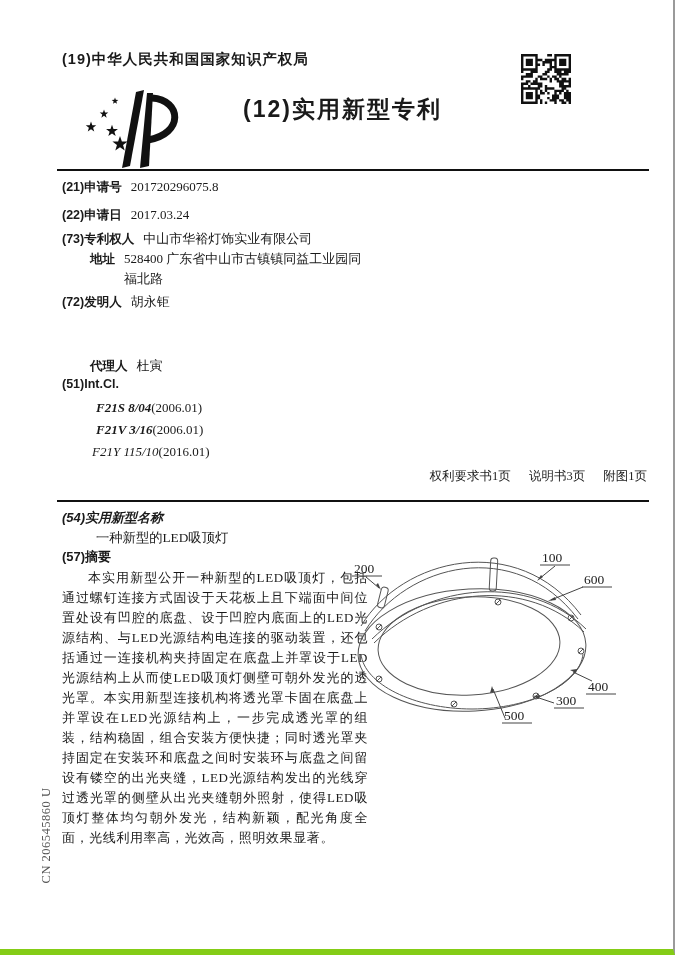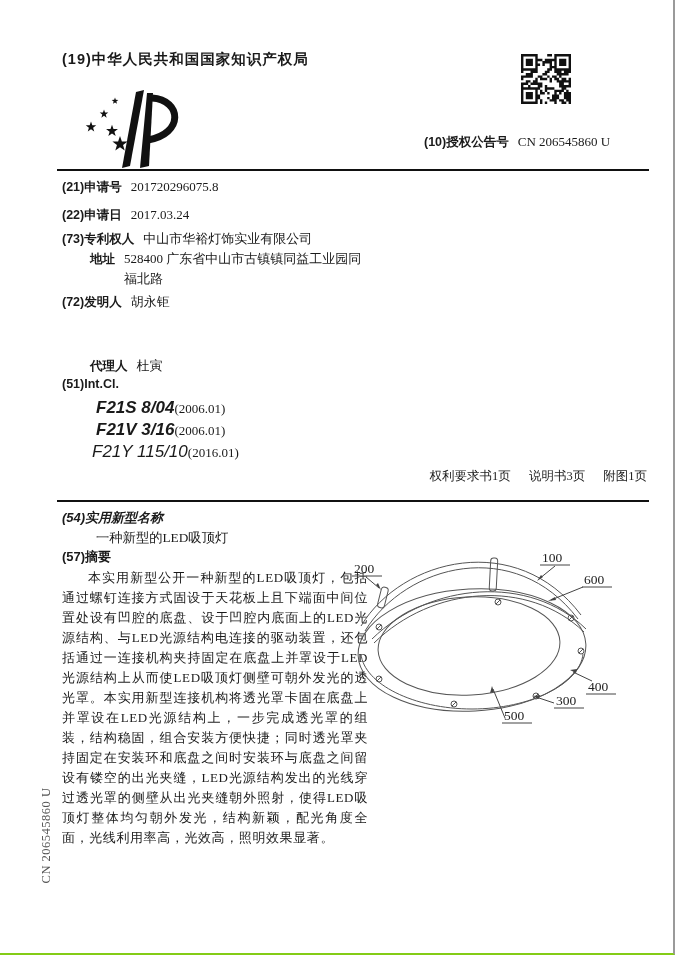--- a/index.html
+++ b/index.html
@@ -1,35 +1,35 @@
 <!DOCTYPE html>
 <html><head>
 <meta charset="utf-8">
 <style>
   html,body{margin:0;padding:0;background:#fff;}
   .page{
     position:relative; width:675px; height:955px; background:#ffffff;
     font-family:"Liberation Serif", serif; color:#1a1a1a; overflow:hidden;
-    box-sizing:border-box; border-right:2px solid #9a9a9a; border-bottom:2px solid #84cc16;
+    box-sizing:border-box; border-right:2px solid #9a9a9a; border-bottom:6px solid #84cc16;
   }
   .abs{position:absolute;}
   .lbl{font-family:"Liberation Sans", sans-serif; font-weight:bold; font-size:12.5px;}
   .val{font-family:"Liberation Serif", serif; font-size:13px;}
   .office{left:62px; top:50px; font-family:"Liberation Sans", sans-serif; font-weight:bold; font-size:14.5px; letter-spacing:1px;}
   .doctype{left:243px; top:94px; font-family:"Liberation Sans", sans-serif; font-weight:bold; font-size:23px; letter-spacing:2px;}
   .logo{left:78px; top:88px; width:112px; height:88px;}
   .qr{left:521px; top:53px; width:50px; height:52px;}
   .pubblock{left:424px; top:131px; line-height:20px; white-space:nowrap;}
   .hr{left:57px; width:592px; height:2px; background:#111;}
   .hr1{top:169px;} .hr2{top:500px;}
   .row{white-space:nowrap;}
   .row .lbl{margin-right:9px;}
   .wrapval{display:inline-block; vertical-align:top; white-space:normal; line-height:20px;}
   .addr{width:240px;} .agency{width:162px;}
-  .intcl-code{font-style:italic; font-family:Liberation Sans, sans-serif; font-size:17px;}
+  .intcl-code{font-style:italic; font-family:Liberation Serif, serif; font-size:13px;}
   .intcl-bold .intcl-code{font-weight:bold;}
   .intcl-ver{font-size:13px;}
   .pagesinfo{top:468px; right:26px; font-size:12.5px; white-space:nowrap;text-align:right;}
   .pagesinfo span{margin-left:15px;}
   .pagesinfo span:first-child{margin-left:0;}
   .sec-label{font-family:"Liberation Sans", sans-serif; font-weight:bold; font-size:13px;}
   .abstract{left:62px; top:568px; width:306px; font-size:13px; line-height:20px;
     text-align:justify; text-indent:2em; letter-spacing:0.6px;}
   .figure{left:352px; top:542px; width:310px; height:210px;}
   .sidebar-num{left:-34px; top:828px; width:160px; text-align:center; transform:rotate(-90deg);
@@ -54,33 +54,31 @@
     </g>
     <g>
       <use href="#star" transform="translate(37,13) scale(0.7)"></use>
       <use href="#star" transform="translate(26,26) scale(0.9)"></use>
       <use href="#star" transform="translate(13,39) scale(1.1)"></use>
       <use href="#star" transform="translate(34,43) scale(1.25)"></use>
       <use href="#star" transform="translate(42,56) scale(1.6)"></use>
     </g>
   </svg>
 
+  <div class="abs doctype">(12)实用新型专利</div>
 
   <div class="abs qr">
     <svg viewBox="0 0 50 50" width="50" height="52">
         <g id="qr-modules">
           <path d="M0.0,0.0h2.4v2.4h-2.4zM2.4,0.0h2.4v2.4h-2.4zM4.8,0.0h2.4v2.4h-2.4zM7.1,0.0h2.4v2.4h-2.4zM9.5,0.0h2.4v2.4h-2.4zM11.9,0.0h2.4v2.4h-2.4zM14.3,0.0h2.4v2.4h-2.4zM26.2,0.0h2.4v2.4h-2.4zM28.6,0.0h2.4v2.4h-2.4zM33.3,0.0h2.4v2.4h-2.4zM35.7,0.0h2.4v2.4h-2.4zM38.1,0.0h2.4v2.4h-2.4zM40.5,0.0h2.4v2.4h-2.4zM42.9,0.0h2.4v2.4h-2.4zM45.2,0.0h2.4v2.4h-2.4zM47.6,0.0h2.4v2.4h-2.4zM0.0,2.4h2.4v2.4h-2.4zM14.3,2.4h2.4v2.4h-2.4zM33.3,2.4h2.4v2.4h-2.4zM47.6,2.4h2.4v2.4h-2.4zM0.0,4.8h2.4v2.4h-2.4zM4.8,4.8h2.4v2.4h-2.4zM7.1,4.8h2.4v2.4h-2.4zM9.5,4.8h2.4v2.4h-2.4zM14.3,4.8h2.4v2.4h-2.4zM16.7,4.8h2.4v2.4h-2.4zM19.0,4.8h2.4v2.4h-2.4zM23.8,4.8h2.4v2.4h-2.4zM26.2,4.8h2.4v2.4h-2.4zM28.6,4.8h2.4v2.4h-2.4zM31.0,4.8h2.4v2.4h-2.4zM33.3,4.8h2.4v2.4h-2.4zM38.1,4.8h2.4v2.4h-2.4zM40.5,4.8h2.4v2.4h-2.4zM42.9,4.8h2.4v2.4h-2.4zM47.6,4.8h2.4v2.4h-2.4zM0.0,7.1h2.4v2.4h-2.4zM4.8,7.1h2.4v2.4h-2.4zM7.1,7.1h2.4v2.4h-2.4zM9.5,7.1h2.4v2.4h-2.4zM14.3,7.1h2.4v2.4h-2.4zM21.4,7.1h2.4v2.4h-2.4zM23.8,7.1h2.4v2.4h-2.4zM26.2,7.1h2.4v2.4h-2.4zM28.6,7.1h2.4v2.4h-2.4zM33.3,7.1h2.4v2.4h-2.4zM38.1,7.1h2.4v2.4h-2.4zM40.5,7.1h2.4v2.4h-2.4zM42.9,7.1h2.4v2.4h-2.4zM47.6,7.1h2.4v2.4h-2.4zM0.0,9.5h2.4v2.4h-2.4zM4.8,9.5h2.4v2.4h-2.4zM7.1,9.5h2.4v2.4h-2.4zM9.5,9.5h2.4v2.4h-2.4zM14.3,9.5h2.4v2.4h-2.4zM16.7,9.5h2.4v2.4h-2.4zM21.4,9.5h2.4v2.4h-2.4zM28.6,9.5h2.4v2.4h-2.4zM33.3,9.5h2.4v2.4h-2.4zM38.1,9.5h2.4v2.4h-2.4zM40.5,9.5h2.4v2.4h-2.4zM42.9,9.5h2.4v2.4h-2.4zM47.6,9.5h2.4v2.4h-2.4zM0.0,11.9h2.4v2.4h-2.4zM14.3,11.9h2.4v2.4h-2.4zM28.6,11.9h2.4v2.4h-2.4zM31.0,11.9h2.4v2.4h-2.4zM33.3,11.9h2.4v2.4h-2.4zM47.6,11.9h2.4v2.4h-2.4zM0.0,14.3h2.4v2.4h-2.4zM2.4,14.3h2.4v2.4h-2.4zM4.8,14.3h2.4v2.4h-2.4zM7.1,14.3h2.4v2.4h-2.4zM9.5,14.3h2.4v2.4h-2.4zM11.9,14.3h2.4v2.4h-2.4zM14.3,14.3h2.4v2.4h-2.4zM26.2,14.3h2.4v2.4h-2.4zM28.6,14.3h2.4v2.4h-2.4zM33.3,14.3h2.4v2.4h-2.4zM35.7,14.3h2.4v2.4h-2.4zM38.1,14.3h2.4v2.4h-2.4zM40.5,14.3h2.4v2.4h-2.4zM42.9,14.3h2.4v2.4h-2.4zM45.2,14.3h2.4v2.4h-2.4zM47.6,14.3h2.4v2.4h-2.4zM0.0,16.7h2.4v2.4h-2.4zM9.5,16.7h2.4v2.4h-2.4zM11.9,16.7h2.4v2.4h-2.4zM14.3,16.7h2.4v2.4h-2.4zM23.8,16.7h2.4v2.4h-2.4zM26.2,16.7h2.4v2.4h-2.4zM33.3,16.7h2.4v2.4h-2.4zM35.7,16.7h2.4v2.4h-2.4zM38.1,16.7h2.4v2.4h-2.4zM42.9,16.7h2.4v2.4h-2.4zM45.2,16.7h2.4v2.4h-2.4zM47.6,16.7h2.4v2.4h-2.4zM4.8,19.0h2.4v2.4h-2.4zM7.1,19.0h2.4v2.4h-2.4zM9.5,19.0h2.4v2.4h-2.4zM21.4,19.0h2.4v2.4h-2.4zM23.8,19.0h2.4v2.4h-2.4zM35.7,19.0h2.4v2.4h-2.4zM38.1,19.0h2.4v2.4h-2.4zM40.5,19.0h2.4v2.4h-2.4zM42.9,19.0h2.4v2.4h-2.4zM45.2,19.0h2.4v2.4h-2.4zM0.0,21.4h2.4v2.4h-2.4zM2.4,21.4h2.4v2.4h-2.4zM4.8,21.4h2.4v2.4h-2.4zM7.1,21.4h2.4v2.4h-2.4zM9.5,21.4h2.4v2.4h-2.4zM16.7,21.4h2.4v2.4h-2.4zM19.0,21.4h2.4v2.4h-2.4zM26.2,21.4h2.4v2.4h-2.4zM31.0,21.4h2.4v2.4h-2.4zM33.3,21.4h2.4v2.4h-2.4zM38.1,21.4h2.4v2.4h-2.4zM0.0,23.8h2.4v2.4h-2.4zM14.3,23.8h2.4v2.4h-2.4zM19.0,23.8h2.4v2.4h-2.4zM21.4,23.8h2.4v2.4h-2.4zM23.8,23.8h2.4v2.4h-2.4zM28.6,23.8h2.4v2.4h-2.4zM33.3,23.8h2.4v2.4h-2.4zM35.7,23.8h2.4v2.4h-2.4zM40.5,23.8h2.4v2.4h-2.4zM42.9,23.8h2.4v2.4h-2.4zM47.6,23.8h2.4v2.4h-2.4zM4.8,26.2h2.4v2.4h-2.4zM7.1,26.2h2.4v2.4h-2.4zM11.9,26.2h2.4v2.4h-2.4zM14.3,26.2h2.4v2.4h-2.4zM28.6,26.2h2.4v2.4h-2.4zM35.7,26.2h2.4v2.4h-2.4zM38.1,26.2h2.4v2.4h-2.4zM40.5,26.2h2.4v2.4h-2.4zM42.9,26.2h2.4v2.4h-2.4zM45.2,26.2h2.4v2.4h-2.4zM47.6,26.2h2.4v2.4h-2.4zM0.0,28.6h2.4v2.4h-2.4zM2.4,28.6h2.4v2.4h-2.4zM4.8,28.6h2.4v2.4h-2.4zM9.5,28.6h2.4v2.4h-2.4zM11.9,28.6h2.4v2.4h-2.4zM14.3,28.6h2.4v2.4h-2.4zM16.7,28.6h2.4v2.4h-2.4zM19.0,28.6h2.4v2.4h-2.4zM38.1,28.6h2.4v2.4h-2.4zM40.5,28.6h2.4v2.4h-2.4zM47.6,28.6h2.4v2.4h-2.4zM0.0,31.0h2.4v2.4h-2.4zM7.1,31.0h2.4v2.4h-2.4zM16.7,31.0h2.4v2.4h-2.4zM19.0,31.0h2.4v2.4h-2.4zM23.8,31.0h2.4v2.4h-2.4zM38.1,31.0h2.4v2.4h-2.4zM40.5,31.0h2.4v2.4h-2.4zM42.9,31.0h2.4v2.4h-2.4zM45.2,31.0h2.4v2.4h-2.4zM47.6,31.0h2.4v2.4h-2.4zM0.0,33.3h2.4v2.4h-2.4zM2.4,33.3h2.4v2.4h-2.4zM4.8,33.3h2.4v2.4h-2.4zM7.1,33.3h2.4v2.4h-2.4zM9.5,33.3h2.4v2.4h-2.4zM11.9,33.3h2.4v2.4h-2.4zM14.3,33.3h2.4v2.4h-2.4zM16.7,33.3h2.4v2.4h-2.4zM23.8,33.3h2.4v2.4h-2.4zM26.2,33.3h2.4v2.4h-2.4zM28.6,33.3h2.4v2.4h-2.4zM31.0,33.3h2.4v2.4h-2.4zM40.5,33.3h2.4v2.4h-2.4zM42.9,33.3h2.4v2.4h-2.4zM0.0,35.7h2.4v2.4h-2.4zM14.3,35.7h2.4v2.4h-2.4zM19.0,35.7h2.4v2.4h-2.4zM23.8,35.7h2.4v2.4h-2.4zM33.3,35.7h2.4v2.4h-2.4zM35.7,35.7h2.4v2.4h-2.4zM38.1,35.7h2.4v2.4h-2.4zM40.5,35.7h2.4v2.4h-2.4zM45.2,35.7h2.4v2.4h-2.4zM0.0,38.1h2.4v2.4h-2.4zM4.8,38.1h2.4v2.4h-2.4zM7.1,38.1h2.4v2.4h-2.4zM9.5,38.1h2.4v2.4h-2.4zM14.3,38.1h2.4v2.4h-2.4zM19.0,38.1h2.4v2.4h-2.4zM21.4,38.1h2.4v2.4h-2.4zM26.2,38.1h2.4v2.4h-2.4zM33.3,38.1h2.4v2.4h-2.4zM38.1,38.1h2.4v2.4h-2.4zM42.9,38.1h2.4v2.4h-2.4zM45.2,38.1h2.4v2.4h-2.4zM47.6,38.1h2.4v2.4h-2.4zM0.0,40.5h2.4v2.4h-2.4zM4.8,40.5h2.4v2.4h-2.4zM7.1,40.5h2.4v2.4h-2.4zM9.5,40.5h2.4v2.4h-2.4zM14.3,40.5h2.4v2.4h-2.4zM16.7,40.5h2.4v2.4h-2.4zM31.0,40.5h2.4v2.4h-2.4zM33.3,40.5h2.4v2.4h-2.4zM35.7,40.5h2.4v2.4h-2.4zM42.9,40.5h2.4v2.4h-2.4zM45.2,40.5h2.4v2.4h-2.4zM47.6,40.5h2.4v2.4h-2.4zM0.0,42.9h2.4v2.4h-2.4zM4.8,42.9h2.4v2.4h-2.4zM7.1,42.9h2.4v2.4h-2.4zM9.5,42.9h2.4v2.4h-2.4zM14.3,42.9h2.4v2.4h-2.4zM16.7,42.9h2.4v2.4h-2.4zM26.2,42.9h2.4v2.4h-2.4zM31.0,42.9h2.4v2.4h-2.4zM33.3,42.9h2.4v2.4h-2.4zM35.7,42.9h2.4v2.4h-2.4zM42.9,42.9h2.4v2.4h-2.4zM45.2,42.9h2.4v2.4h-2.4zM47.6,42.9h2.4v2.4h-2.4zM0.0,45.2h2.4v2.4h-2.4zM14.3,45.2h2.4v2.4h-2.4zM19.0,45.2h2.4v2.4h-2.4zM28.6,45.2h2.4v2.4h-2.4zM31.0,45.2h2.4v2.4h-2.4zM33.3,45.2h2.4v2.4h-2.4zM38.1,45.2h2.4v2.4h-2.4zM40.5,45.2h2.4v2.4h-2.4zM45.2,45.2h2.4v2.4h-2.4zM47.6,45.2h2.4v2.4h-2.4zM0.0,47.6h2.4v2.4h-2.4zM2.4,47.6h2.4v2.4h-2.4zM4.8,47.6h2.4v2.4h-2.4zM7.1,47.6h2.4v2.4h-2.4zM9.5,47.6h2.4v2.4h-2.4zM11.9,47.6h2.4v2.4h-2.4zM14.3,47.6h2.4v2.4h-2.4zM19.0,47.6h2.4v2.4h-2.4zM23.8,47.6h2.4v2.4h-2.4zM33.3,47.6h2.4v2.4h-2.4zM40.5,47.6h2.4v2.4h-2.4zM42.9,47.6h2.4v2.4h-2.4zM47.6,47.6h2.4v2.4h-2.4z" fill="#111"></path>
         </g>
       </svg>
   </div>
 
   <div class="abs pubblock">
-    <div class="row">
-      <span class="lbl">(10)授权公告号</span><span class="val">CN 206545860 U</span>
-    </div>
   </div>
 
   <div class="abs hr hr1"></div>
 
   <div class="abs row" style="left:62px; top:177px;">
     <span class="lbl">(21)申请号</span><span class="val">201720296075.8</span>
   </div>
 
   <div class="abs row" style="left:62px; top:205px;">
     <span class="lbl">(22)申请日</span><span class="val">2017.03.24</span>

